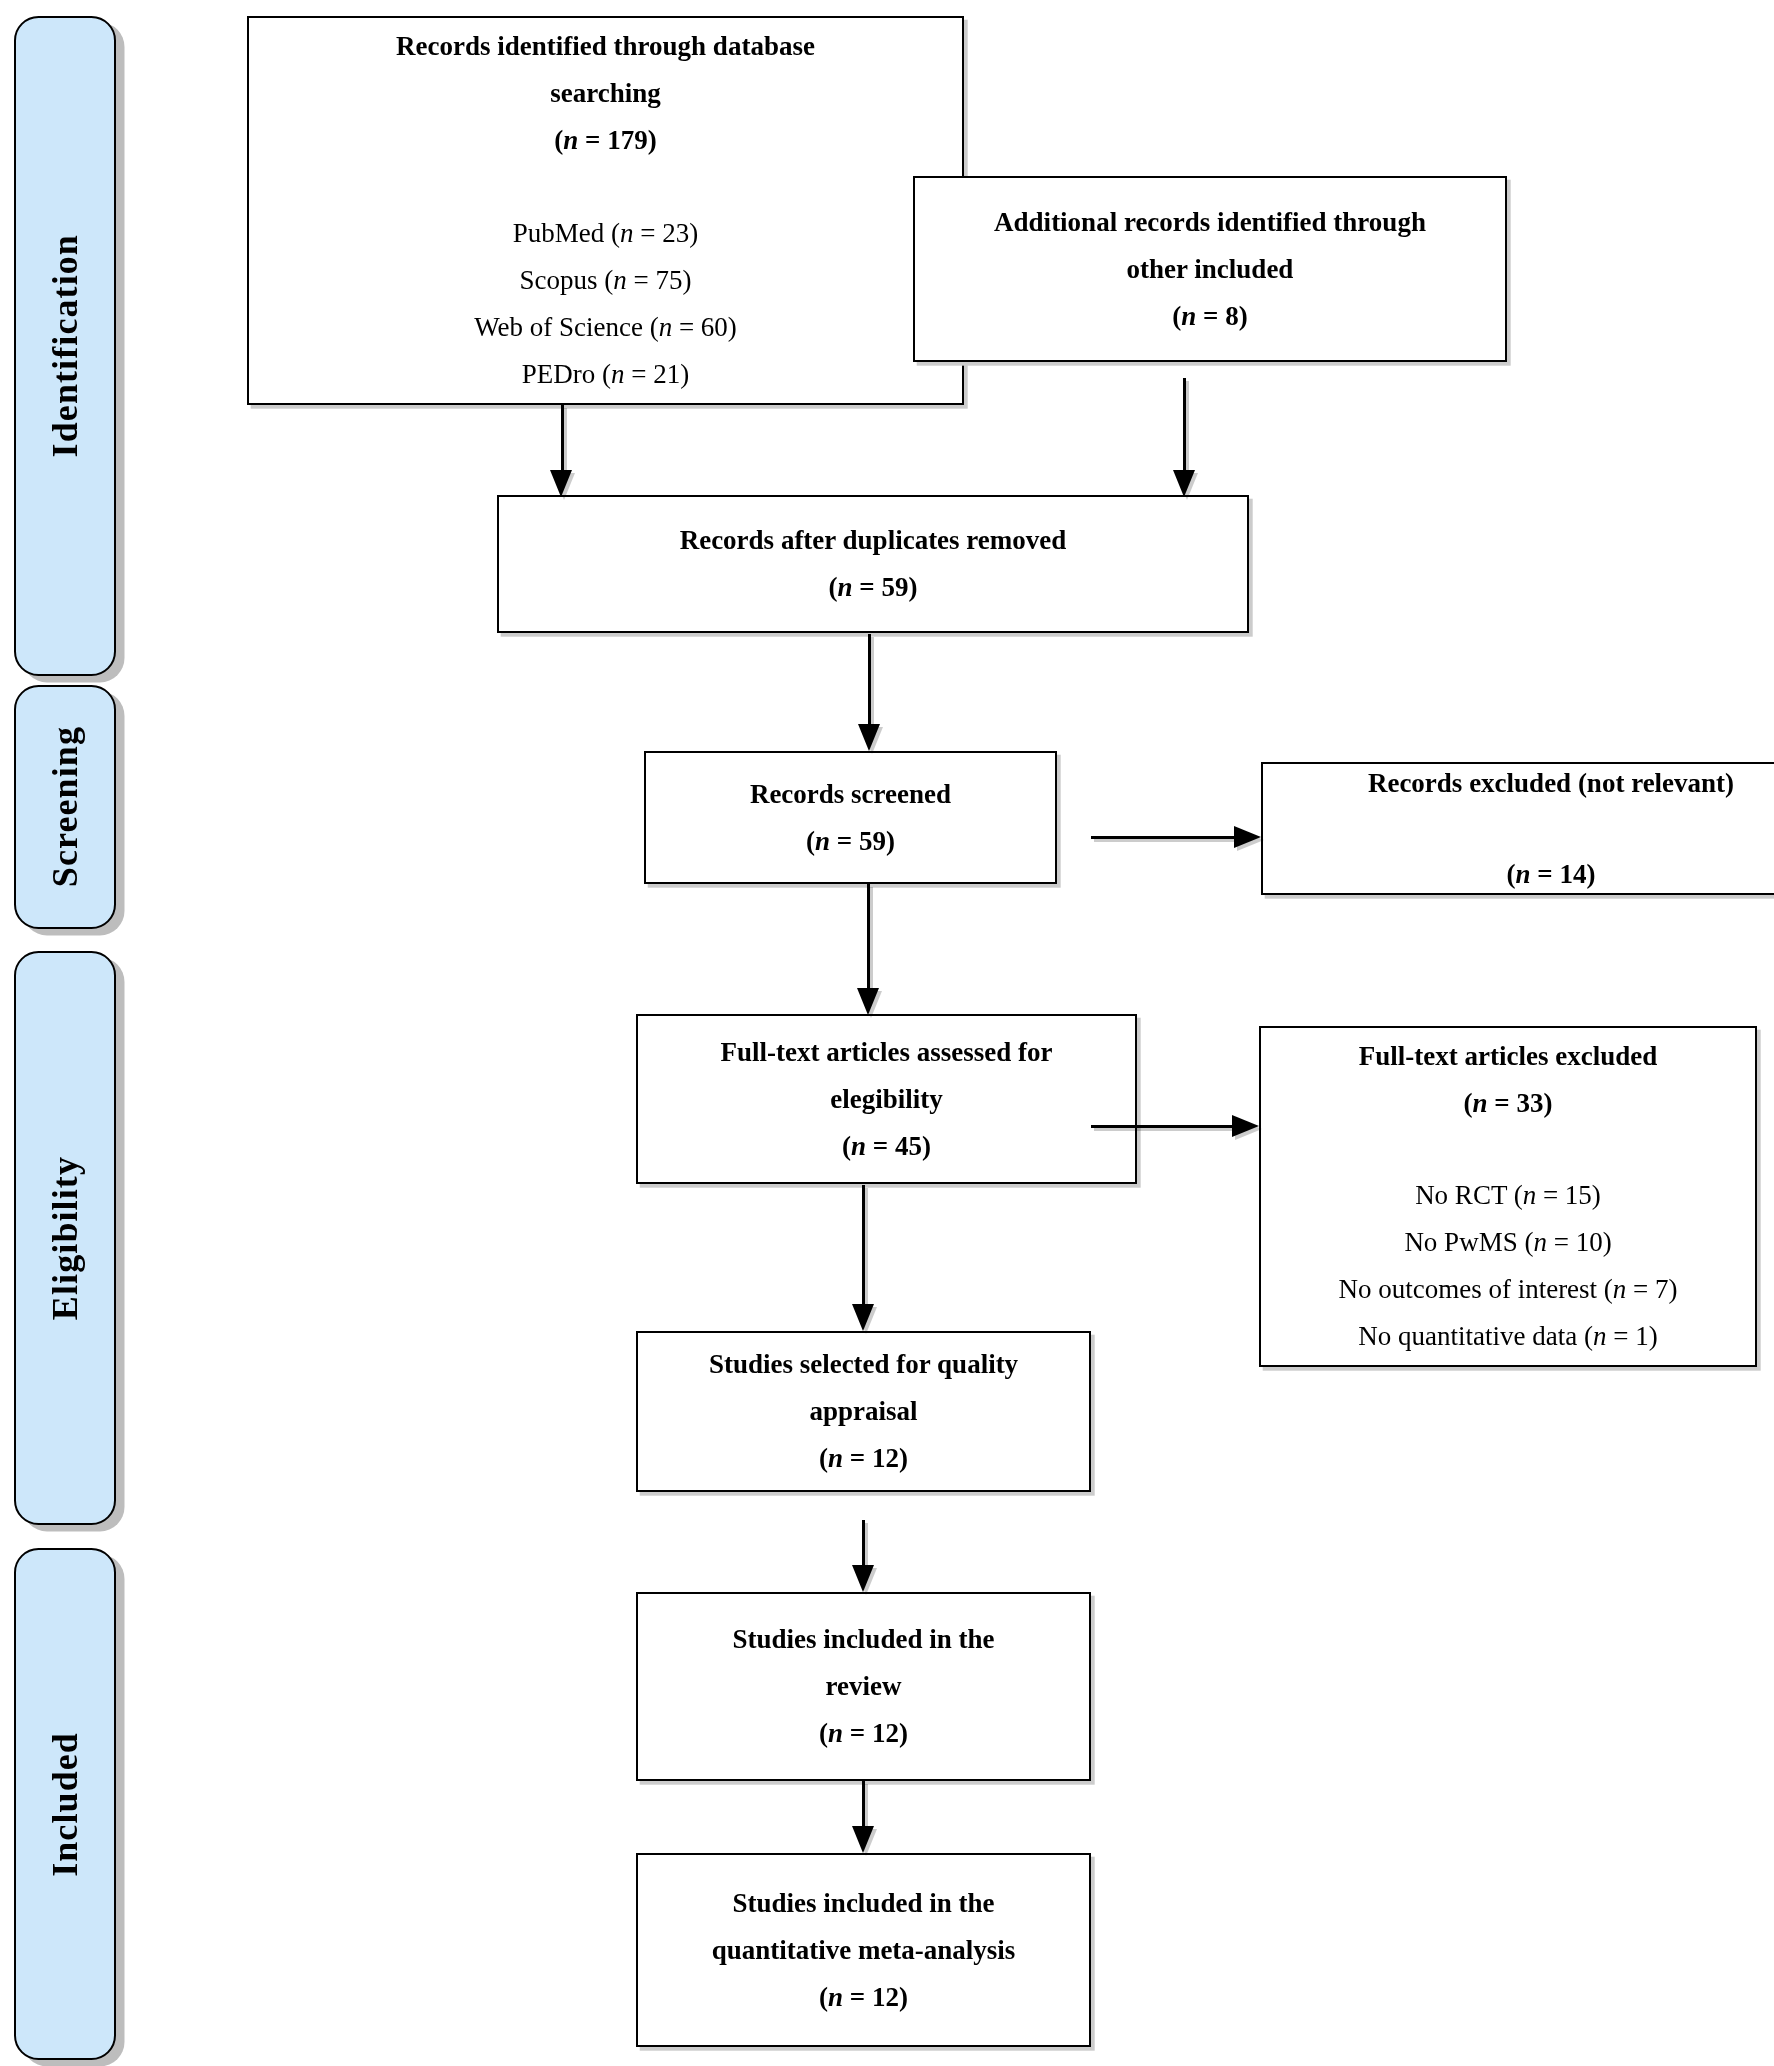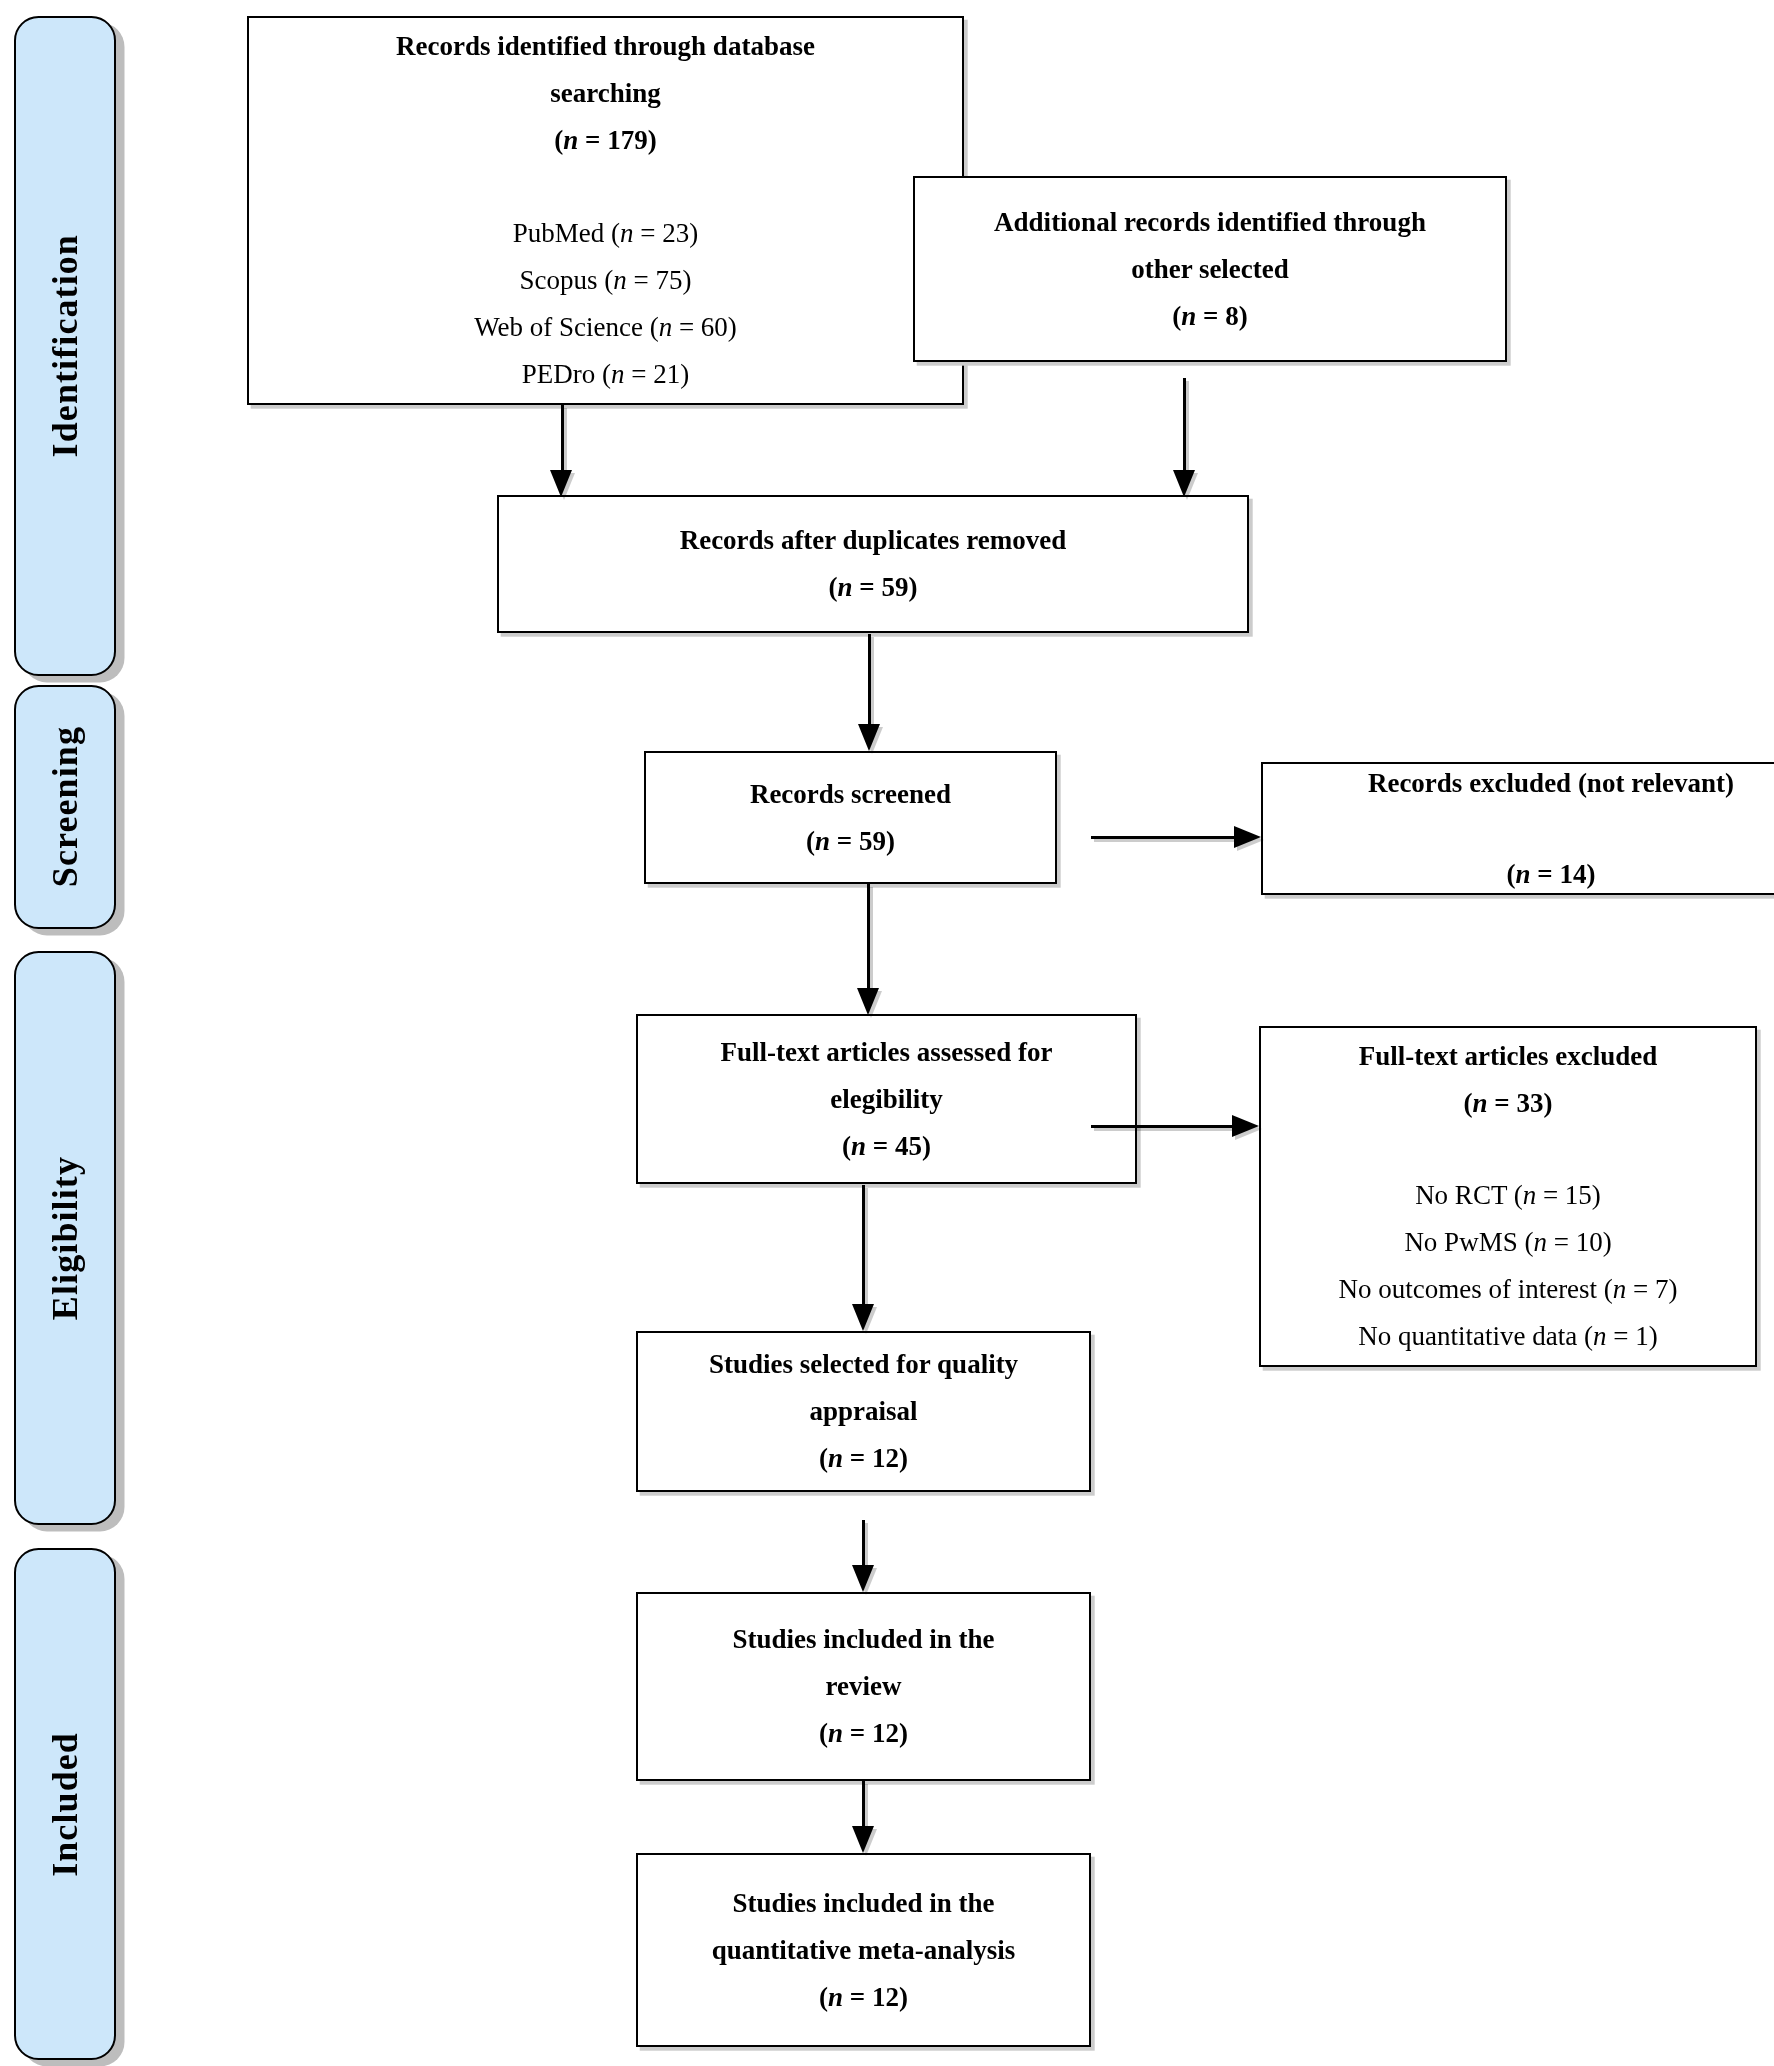--- a/index.html
+++ b/index.html
@@ -89,21 +89,21 @@
     <div class="line t">(<i>n</i> = 179)</div>
     <div class="spacer"></div>
     <div class="line">PubMed (<i>n</i> = 23)</div>
     <div class="line">Scopus (<i>n</i> = 75)</div>
     <div class="line">Web of Science (<i>n</i> = 60)</div>
     <div class="line">PEDro (<i>n</i> = 21)</div>
   </div>
 
   <div class="fbox" style="left:913px;top:176px;width:594px;height:186px;">
     <div class="line t">Additional records identified through</div>
-    <div class="line t">other selected</div>
+    <div class="line t">other included</div>
     <div class="line t">(<i>n</i> = 8)</div>
   </div>
 
   <div class="fbox" style="left:497px;top:495px;width:752px;height:138px;">
     <div class="line t">Records after duplicates removed</div>
     <div class="line t">(<i>n</i> = 59)</div>
   </div>
 
   <div class="fbox" style="left:644px;top:751px;width:413px;height:133px;">
     <div class="line t">Records screened</div>

